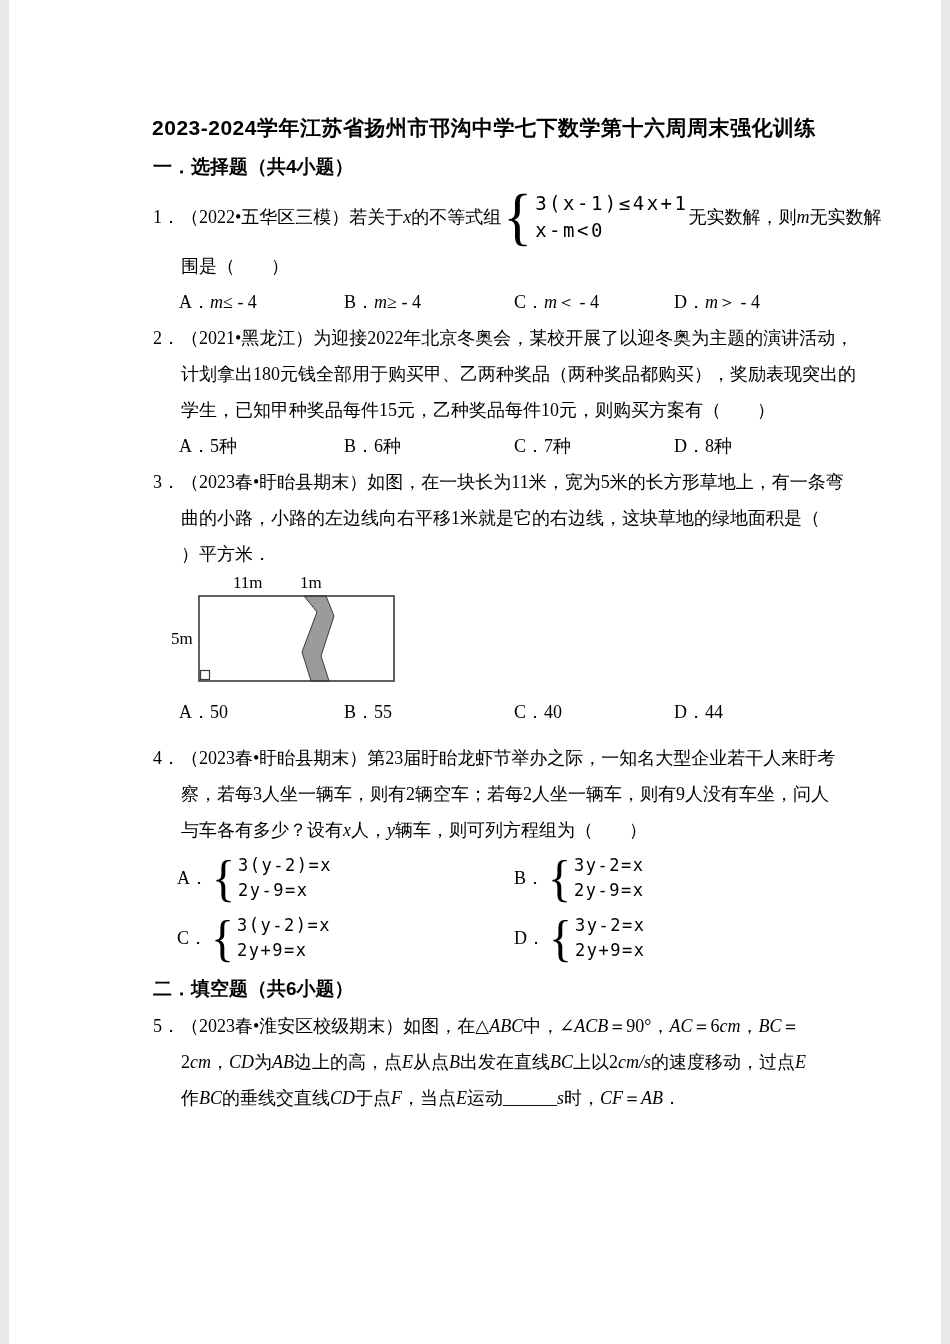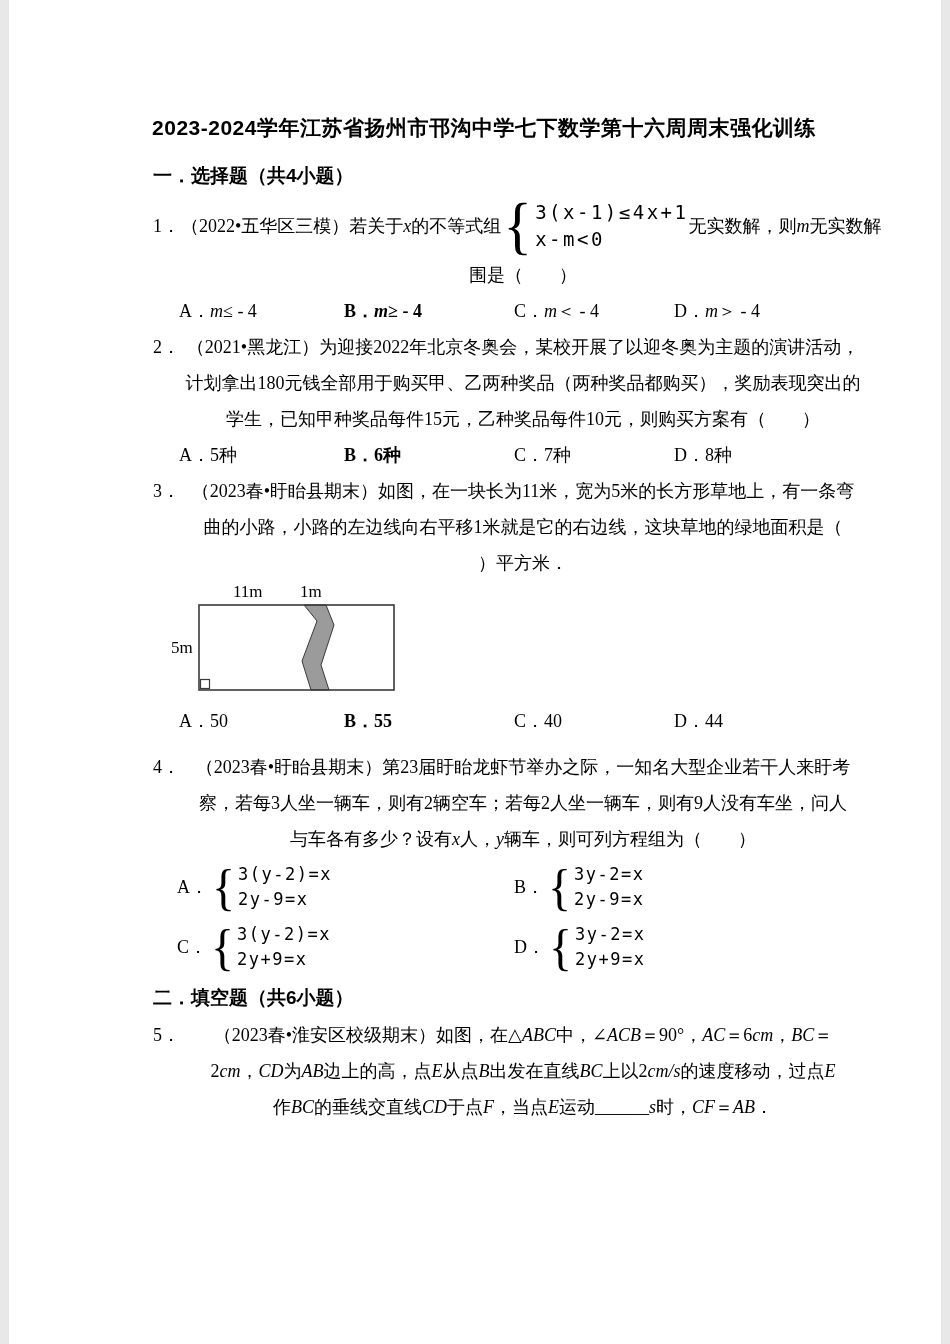--- a/index.html
+++ b/index.html
@@ -15,36 +15,35 @@
   }
   .doc-title{
     position:absolute;top:114px;left:0;width:950px;
     text-align:center;
     font-family:"Liberation Sans","DejaVu Sans",sans-serif;
     font-weight:700;
     font-size:21px;
     letter-spacing:0.5px;
   }
   .content{
-    position:absolute;left:144px;top:163px;width:712px;
+    position:absolute;left:144px;top:154px;width:712px;
   }
   .sec-head{
     font-family:"Liberation Sans","DejaVu Sans",sans-serif;
     font-weight:700;
     font-size:19px;
     height:32px;line-height:26px;
     white-space:nowrap;
   }
   .q{position:relative;}
   .qnum{position:absolute;left:0;top:0;line-height:36px;}
   .line{
     padding-left:28px;
     height:36px;line-height:36px;
     white-space:nowrap;
-    text-align:center;
   }
   .it{font-style:italic;}
   
   .q1-first{
     display:flex;align-items:center;
     height:62px;
     padding-left:28px;
     white-space:nowrap;
   }
   .q1-first .qnum{top:13px;line-height:36px;}
@@ -64,21 +63,21 @@
   .brace-big{font-size:60px;}
   .brace-small{font-size:48px;}
   
   .opts{
     display:flex;
     padding-left:26px;
     height:36px;line-height:36px;
     white-space:nowrap;
   }
   .oc{flex:0 0 auto;}
-  .oc-1{width:165px;} .oc-2{width:170px;font-weight:bold;} .oc-3{width:160px;}
+  .oc-1{width:165px;} .oc-2{width:170px;} .oc-3{width:160px;}
   
   .q4row{
     display:flex;align-items:center;
     padding-left:24px;
     height:60px;
     white-space:nowrap;
   }
   .q4cell{display:flex;align-items:center;flex:0 0 auto;}
   .q4cell-left{width:337px;}
   .q4letter{margin-right:2px;}

